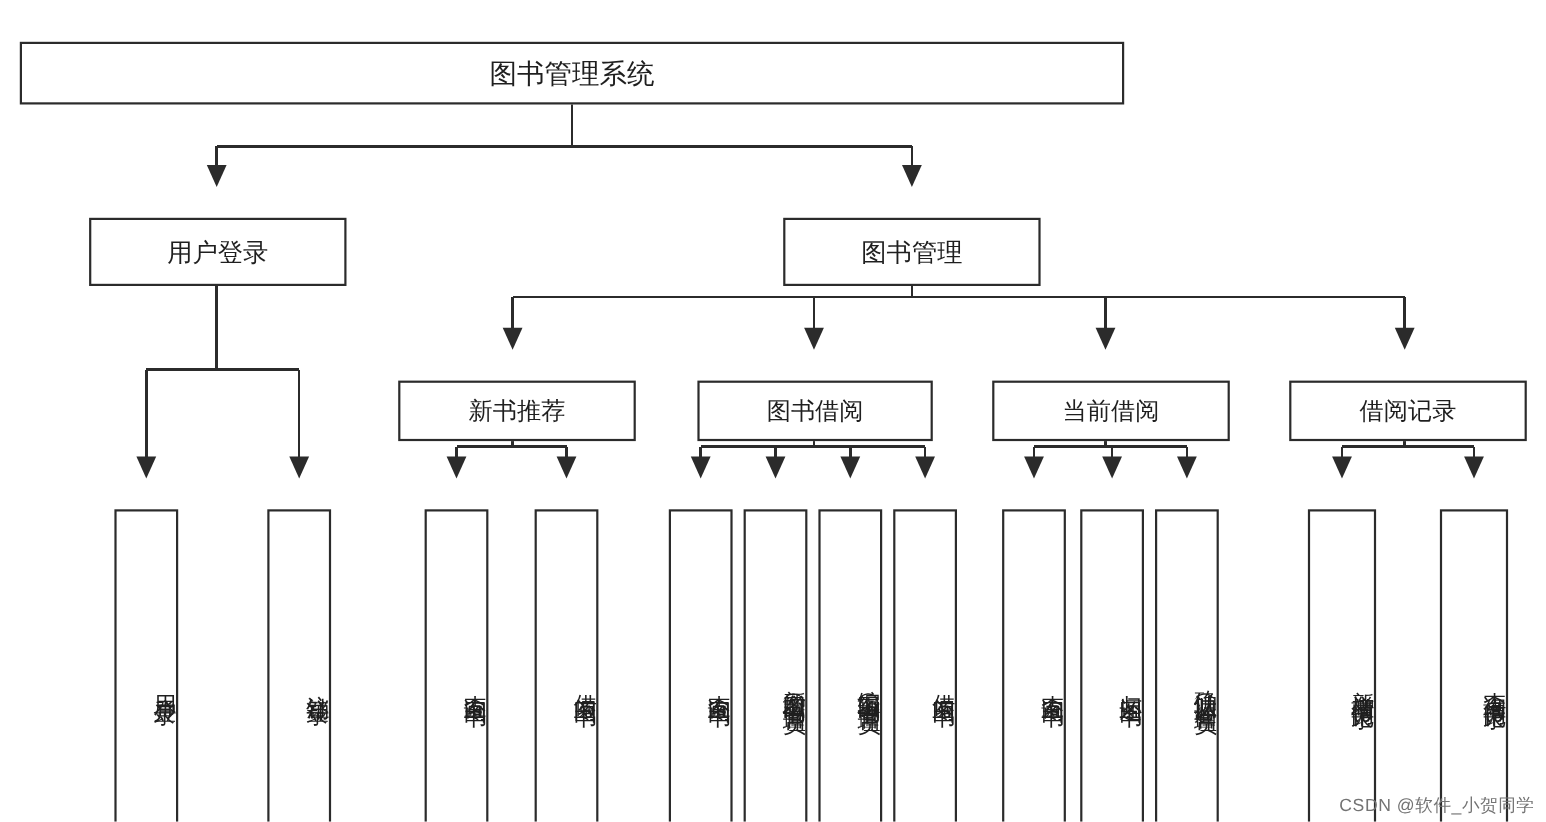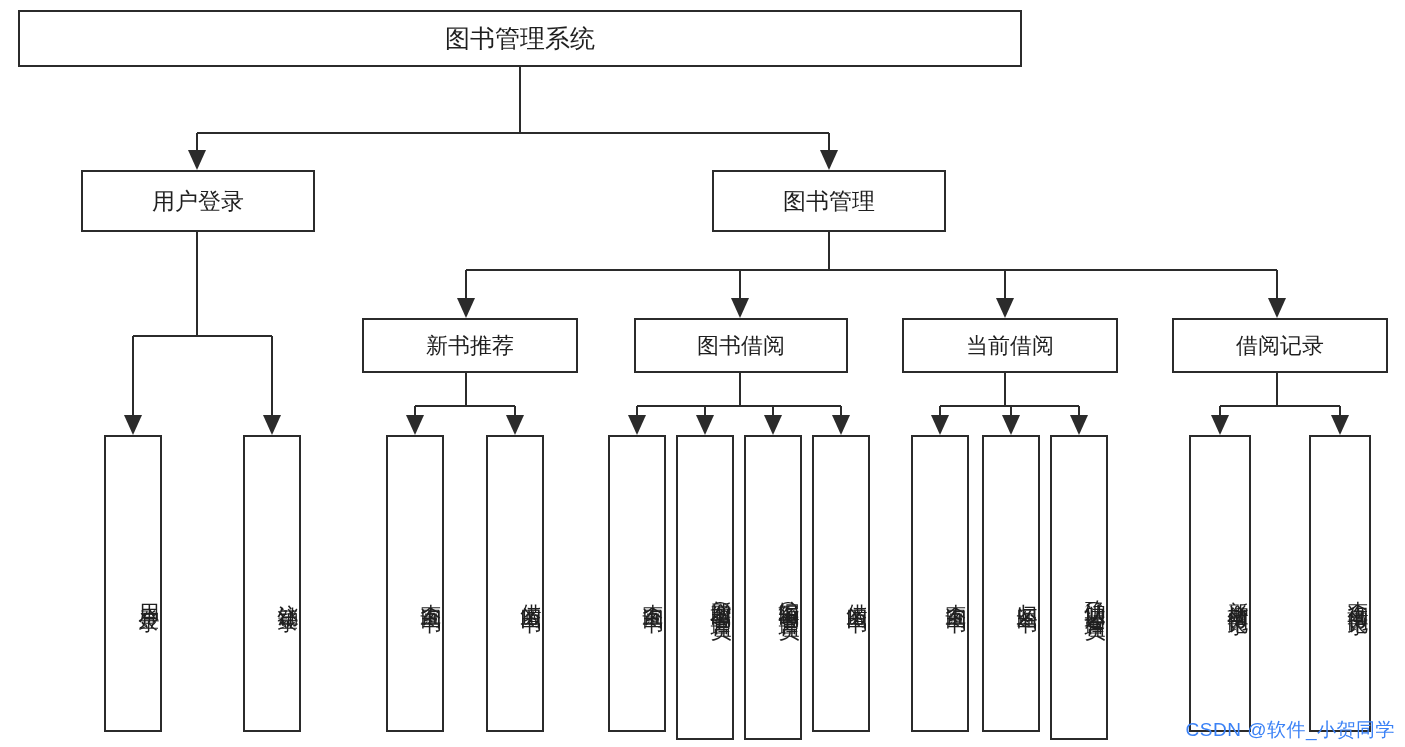--- a/index.html
+++ b/index.html
@@ -43,20 +43,21 @@
   
   .node {
     position: absolute;
     box-sizing: border-box;
     background: #ffffff;
     border: 2.2px solid #2b2b2b;
     display: flex;
     align-items: center;
     justify-content: center;
     color: #1f1f1f;
+    margin-top: 28px;
   }
 
   .node.root {
     font-size: 25px;
   }
   .node.level2 {
     font-size: 23px;
   }
   .node.level3 {
     font-size: 22px;
@@ -78,22 +79,22 @@
     writing-mode: vertical-rl;
     text-orientation: upright;
     white-space: nowrap;
   }
 
   
   #watermark {
     position: absolute;
     right: 10px;
     bottom: 4px;
-    font-size: 19px;
-    color: #3b82f6;
+    font-size: 16px;
+    color: #737373;
     white-space: nowrap;
     letter-spacing: 0.5px;
   }
 </style>
 </head>
 <body>
 
 <div id="canvas">
 
   <svg id="wires" viewBox="0 0 1405 747" width="1405" height="747">

